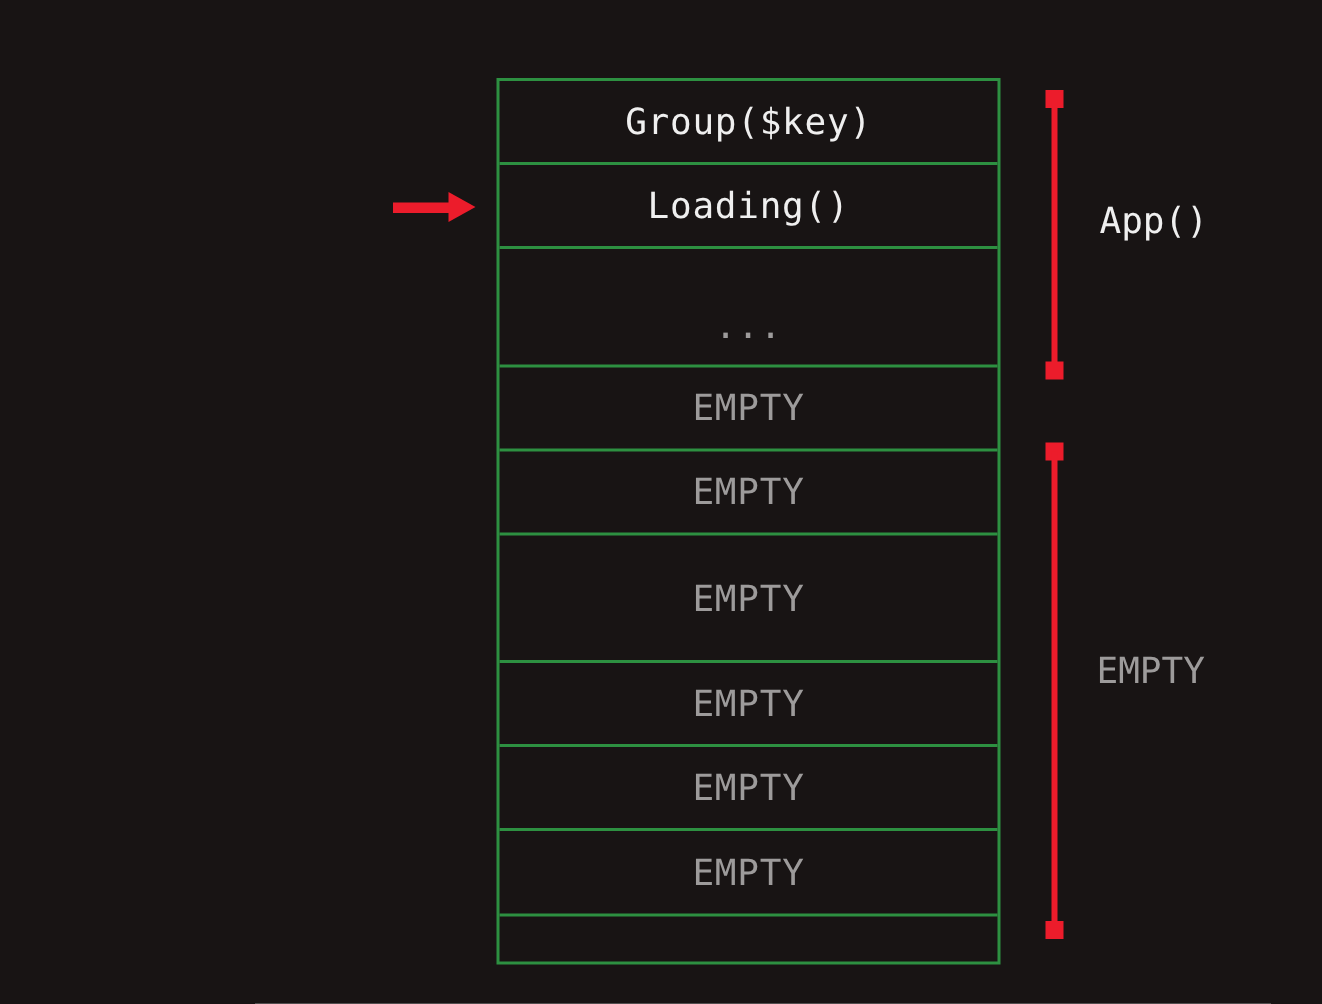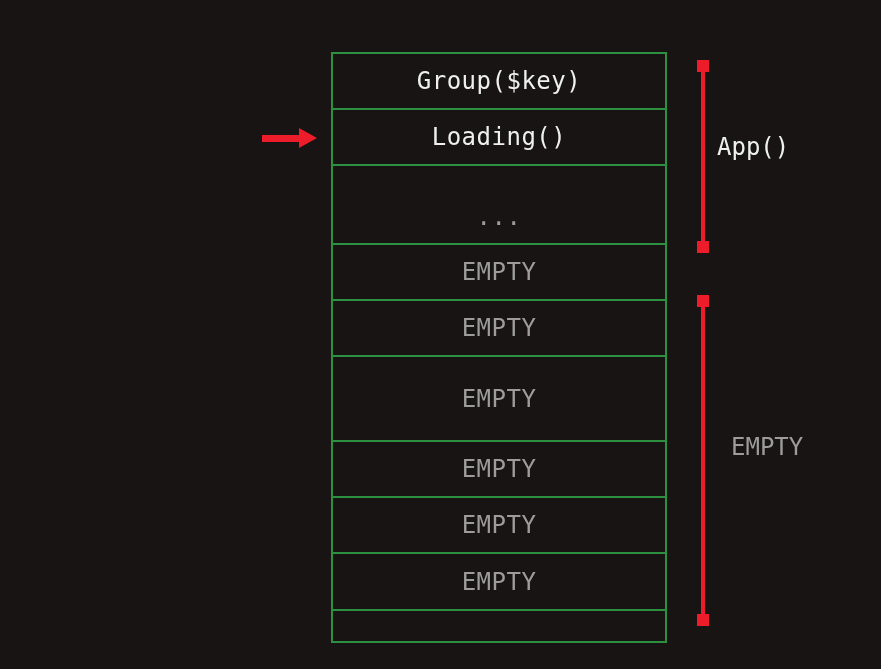--- a/index.html
+++ b/index.html
@@ -39,21 +39,21 @@
   }
   
   .bracket { position:absolute; width:13px; }
   .bracket .line { position:absolute; left:4.5px; top:6px; bottom:6px; width:4px; background:var(--red,#ec1c2b); }
   .bracket .sq { position:absolute; left:0.5px; width:12px; height:12px; background:var(--red,#ec1c2b); }
   .bracket .sq.top { top:0; }
   .bracket .sq.bottom { bottom:0; }
   .bracket-app { left:696px; top:60px; height:193px; }
   .bracket-empty { left:696px; top:295px; height:331px; }
   .bracket-label { position:absolute; font-size:24px; height:28px; line-height:28px; white-space:pre; }
-  .bracket-label.app { left:717px; top:133px; color:var(--white,#efefef); }
+  .bracket-label.app { left:733px; top:133px; color:var(--white,#efefef); }
   .bracket-label.empty { left:731px; top:433px; color:var(--gray,#9d9b9b); }
 </style>
 </head>
 <body>
 
 <div class="canvas">
 
 
   <div class="arrow">
     <div class="shaft"></div>

